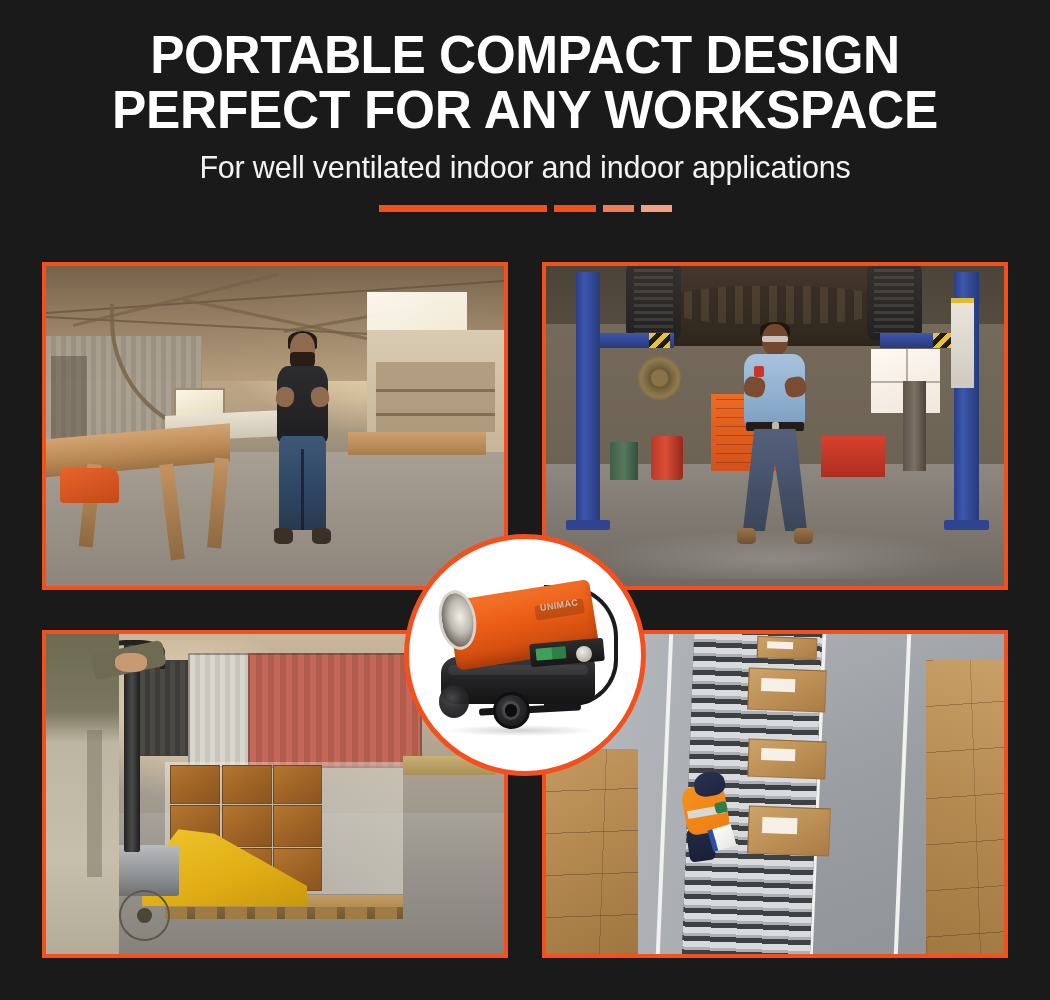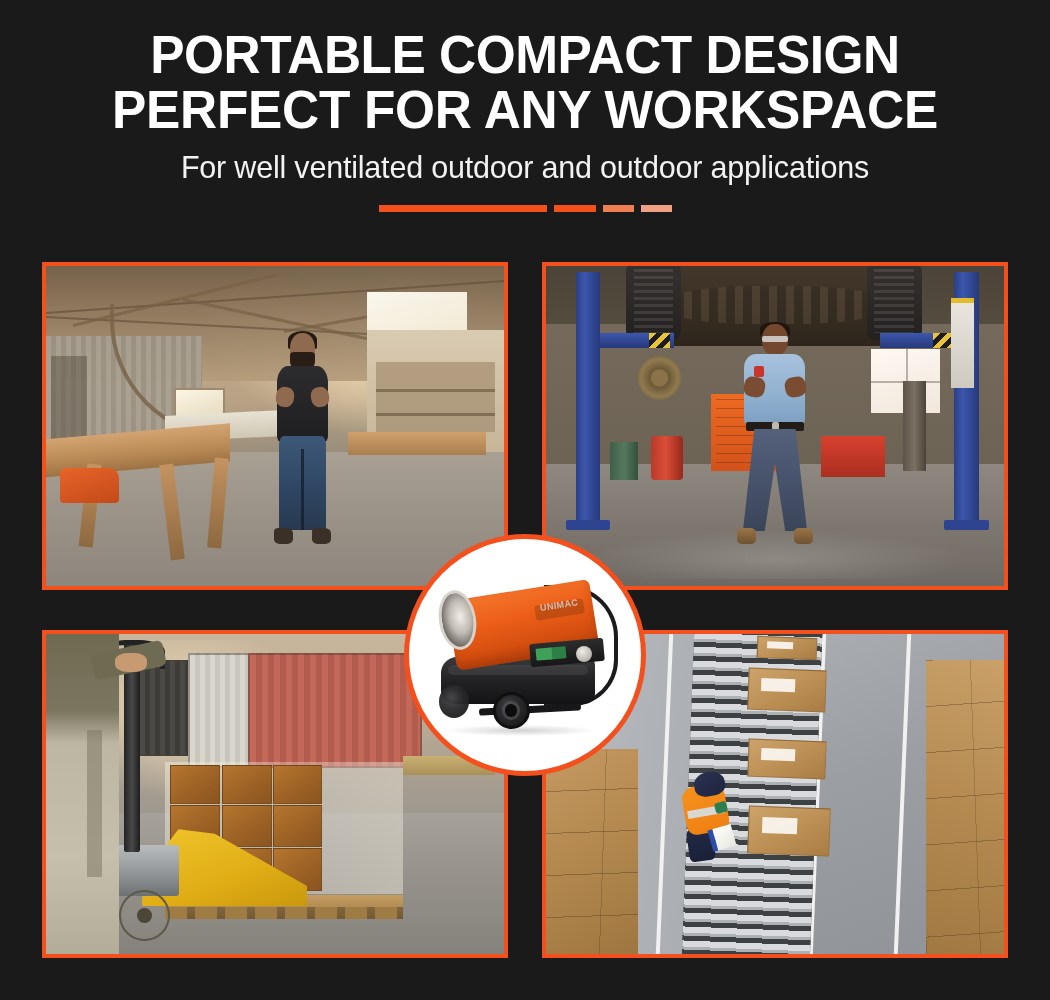--- a/index.html
+++ b/index.html
@@ -633,21 +633,21 @@
     position: absolute; left: 16%; top: 80%; width: 64%; height: 5%;
     background: radial-gradient(ellipse, rgba(0,0,0,0.18), rgba(0,0,0,0) 72%);
   }
 </style>
 </head>
 <body>
 
 <div class="header">
   <div class="headline">PORTABLE COMPACT DESIGN</div>
   <div class="headline headline-line2">PERFECT FOR ANY WORKSPACE</div>
-  <div class="subhead">For well ventilated outdoor and outdoor applications</div>
+  <div class="subhead">For well ventilated indoor and indoor applications</div>
   <div class="divider">
     <span class="seg-1"></span>
     <span class="seg-2"></span>
     <span class="seg-3"></span>
     <span class="seg-4"></span>
   </div>
 </div>
 
 <div class="grid">
 

